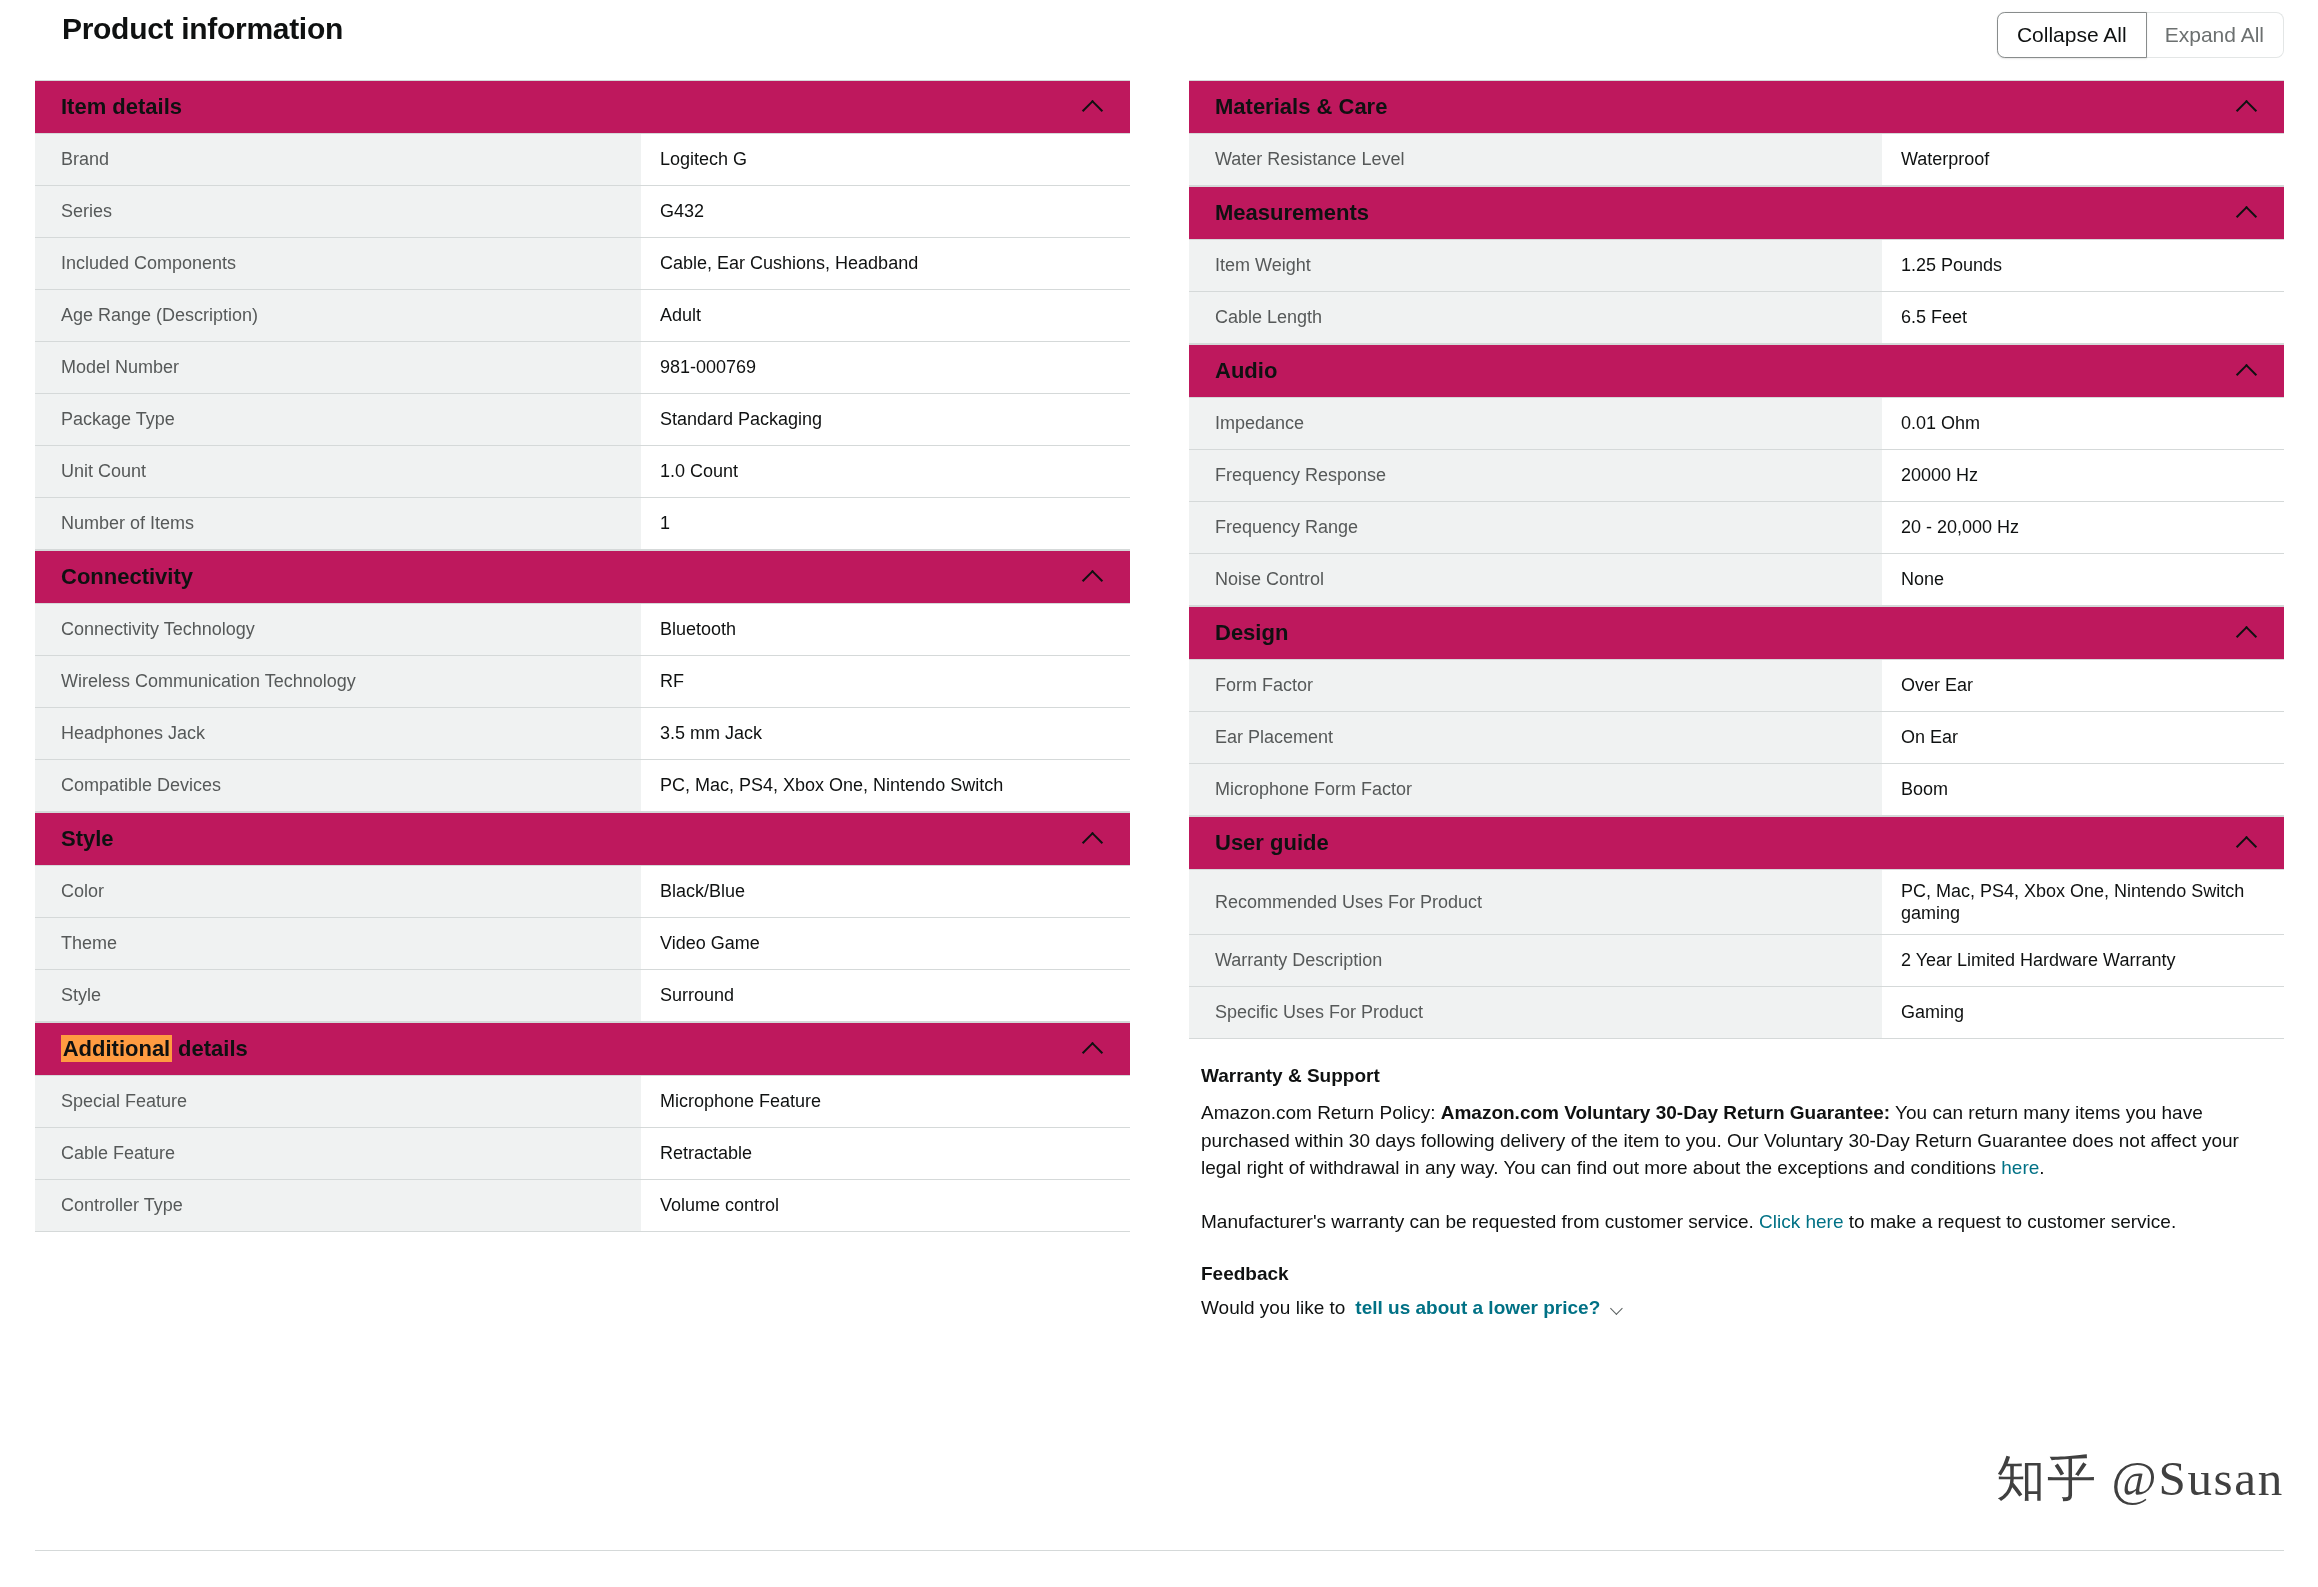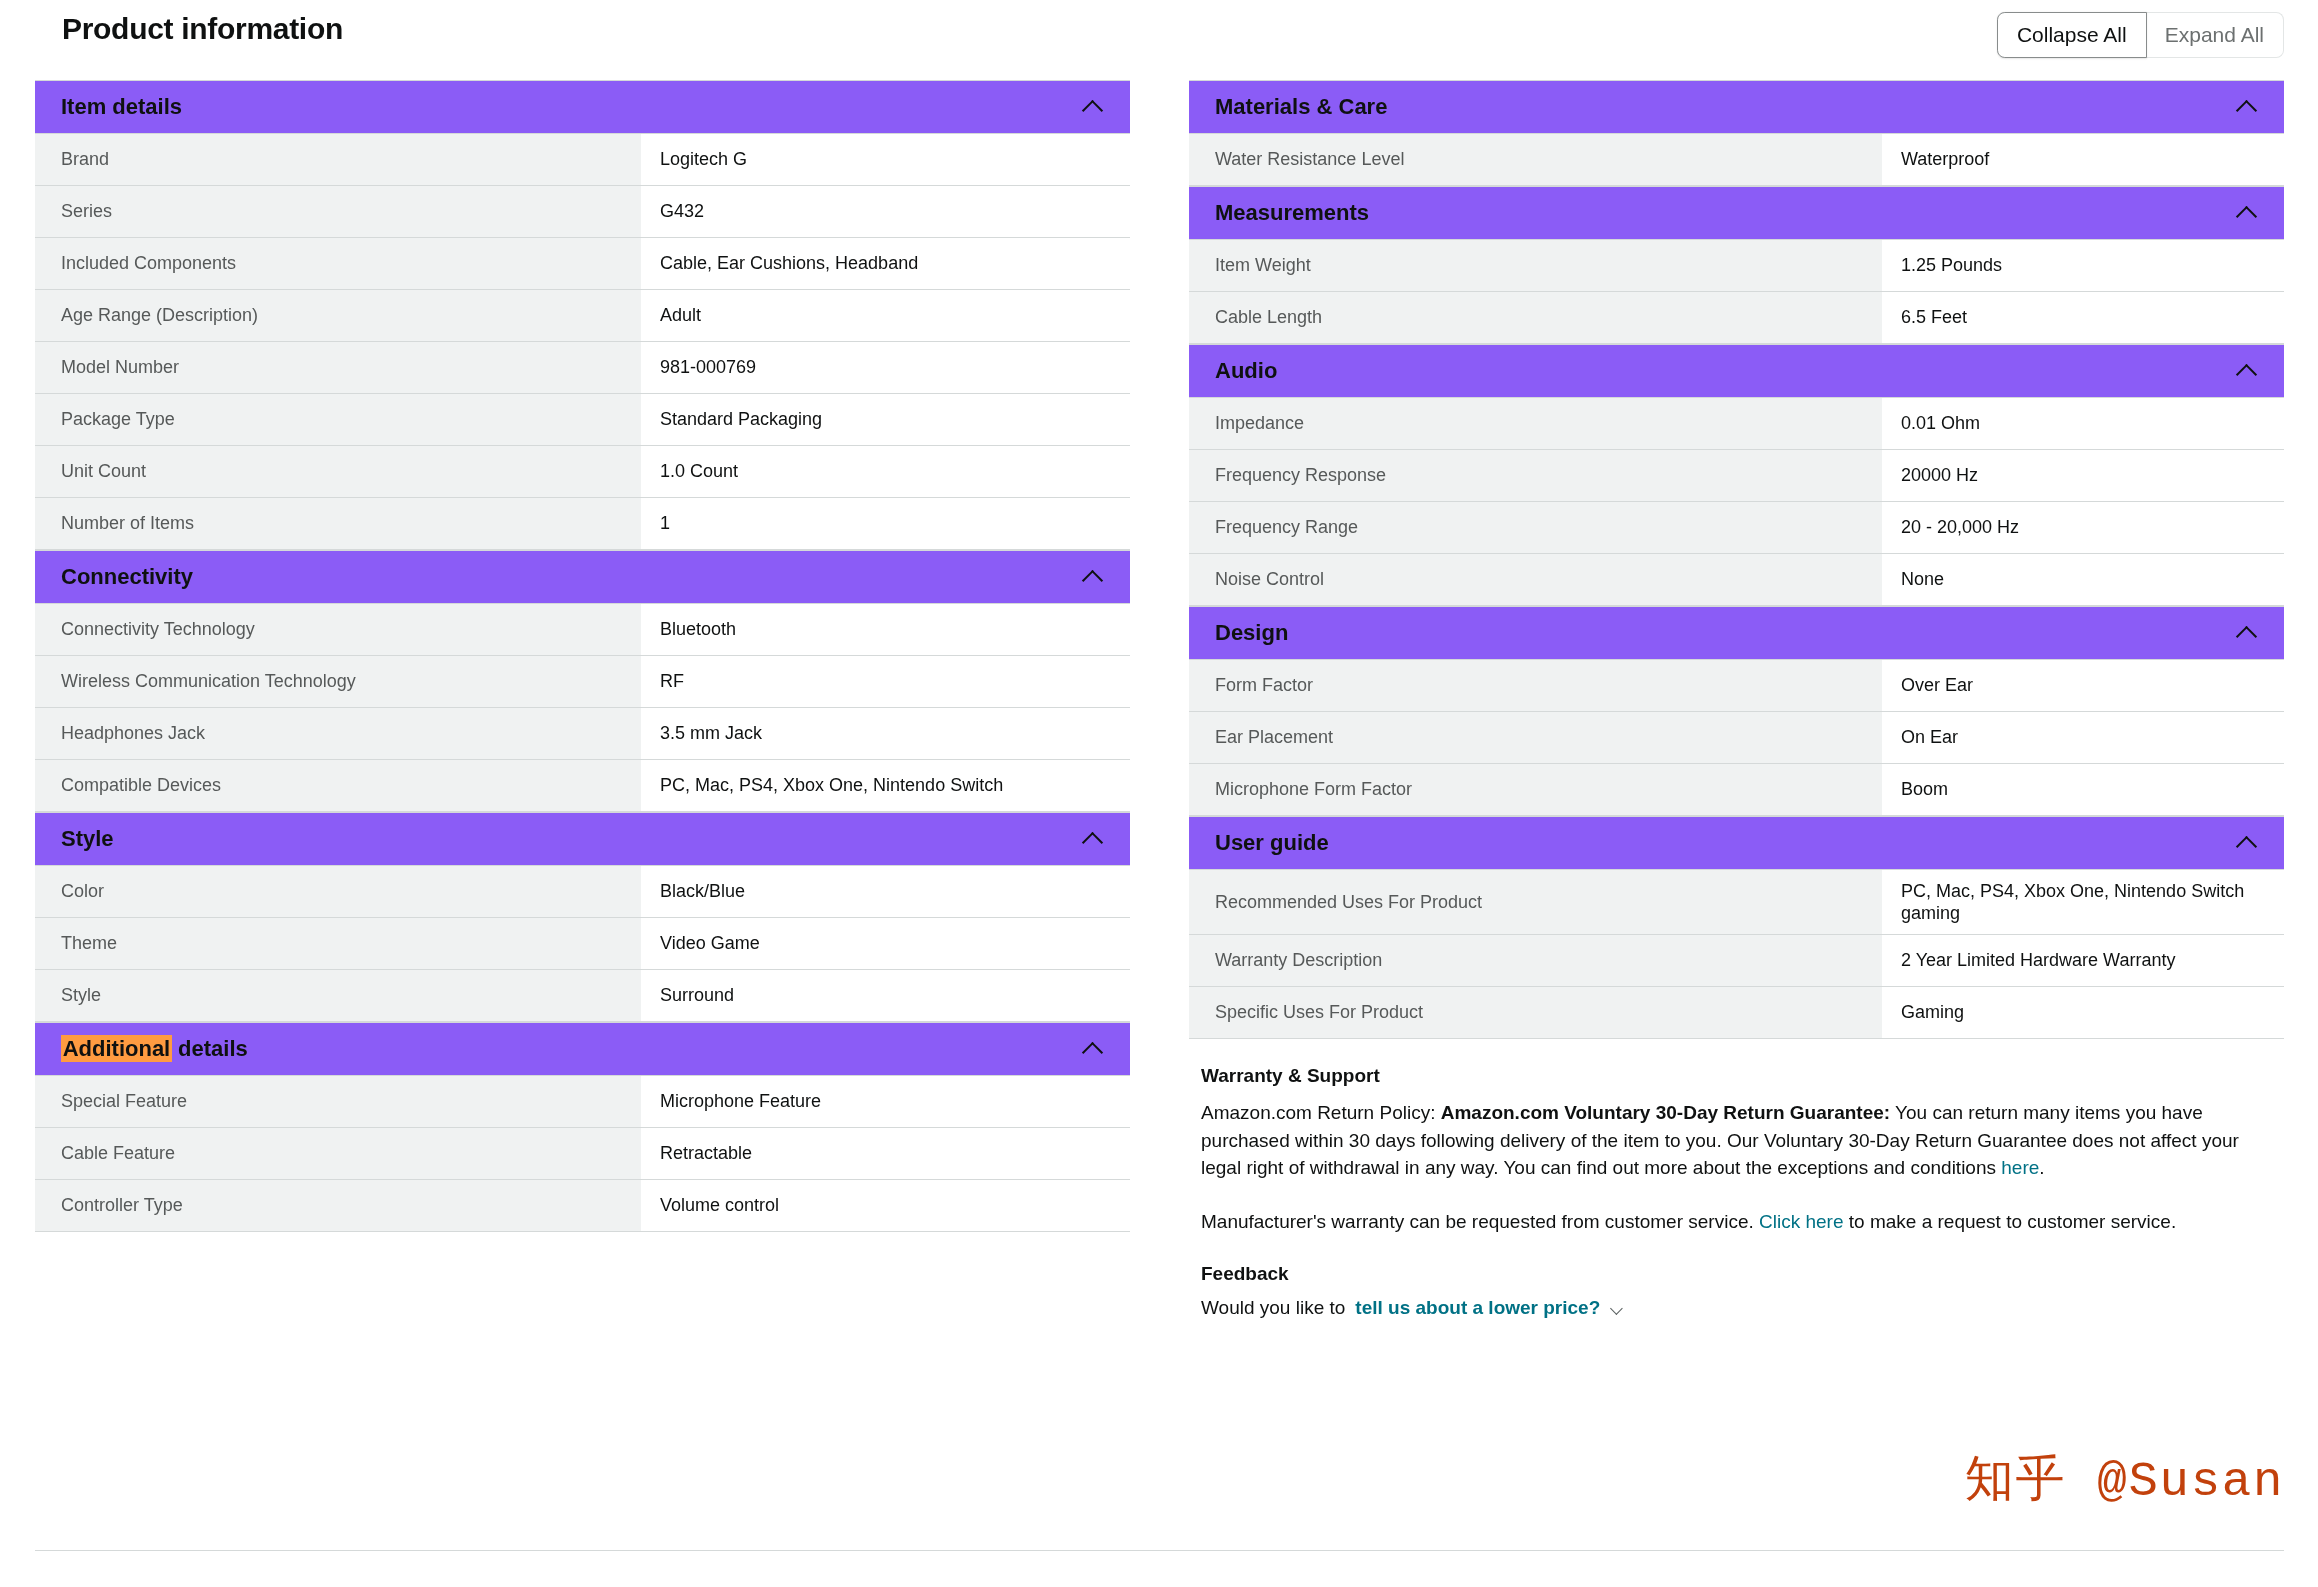--- a/index.html
+++ b/index.html
@@ -77,21 +77,21 @@
     gap: 59px;
     align-items: flex-start;
   }
   .col {
     flex: 1 1 0;
     min-width: 0;
   }
 
   
   .section-head {
-    background: #8b5cf6;
+    background: #be185d;
     border-top: 0.9px solid #d5d9d9;
     display: flex;
     align-items: center;
     justify-content: space-between;
     padding: 0 26px 0 26px;
     height: 52px;
     cursor: pointer;
   }
   .section-head.first { border-top: 0.9px solid #d5d9d9; }
   .section-title {
@@ -207,23 +207,23 @@
     border-bottom: 1.7px solid #5a6060;
     transform: rotate(45deg);
   }
 
   
   .watermark {
     position: absolute;
     right: 35px;
     bottom: 75px;
     font-size: 49px;
-    color: #c2410c;
+    color: #404040;
     letter-spacing: 1.7px;
-    font-family: Liberation Mono, monospace;
+    font-family: Liberation Serif, serif;
     white-space: nowrap;
     pointer-events: none;
     user-select: none;
     text-align: right;
   }
 
   .bottom-rule {
     position: absolute;
     left: 35px;
     right: 35px;

